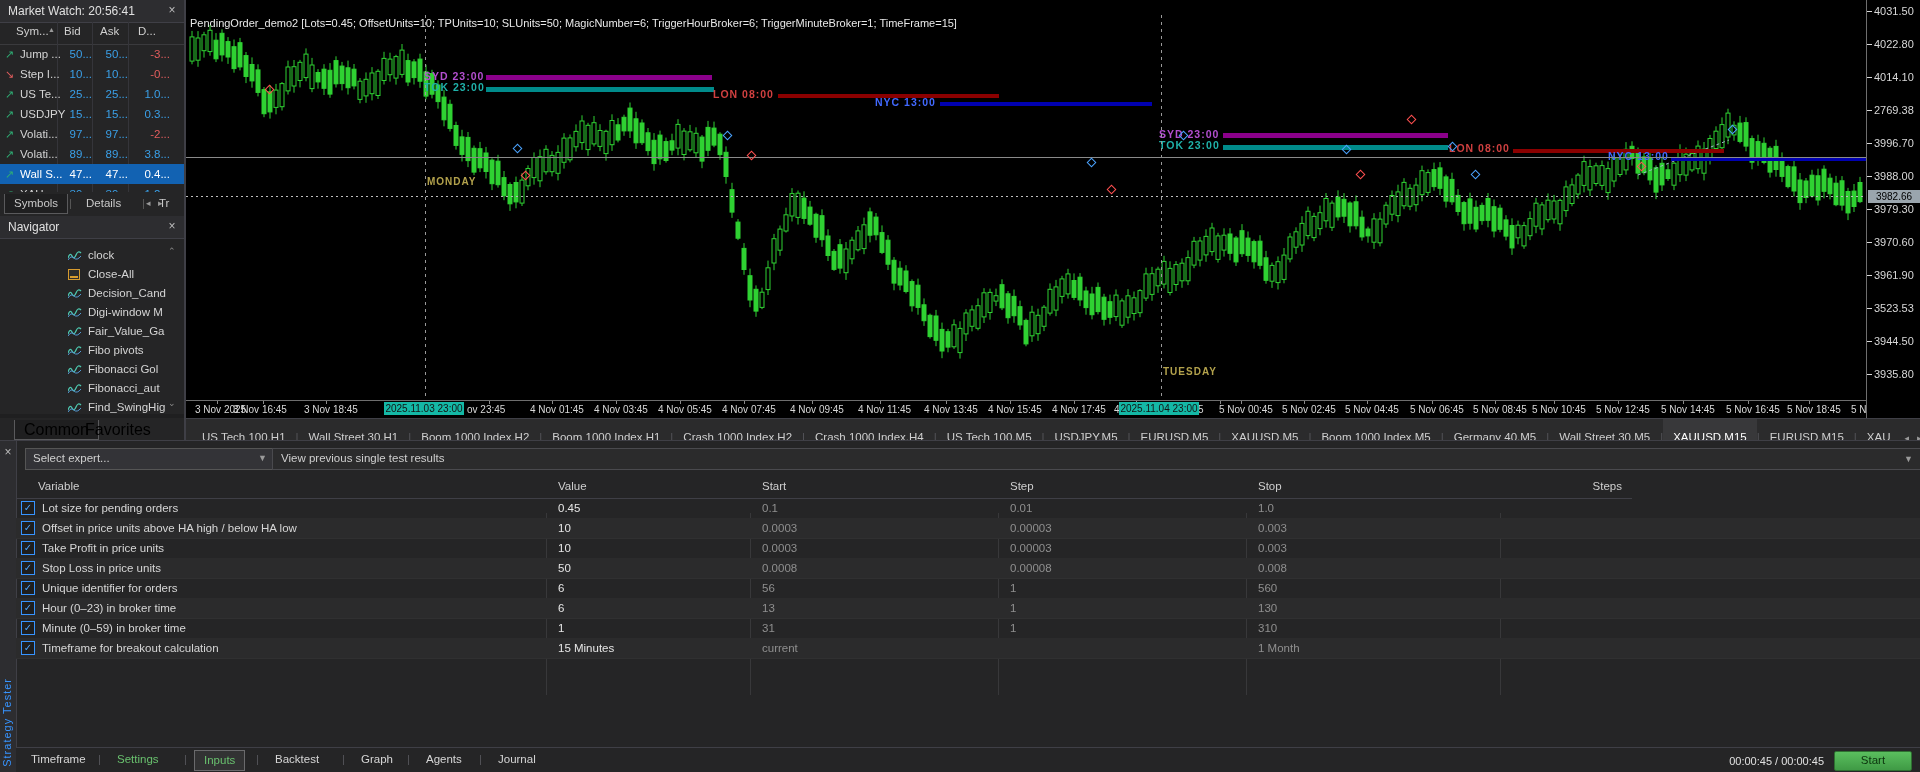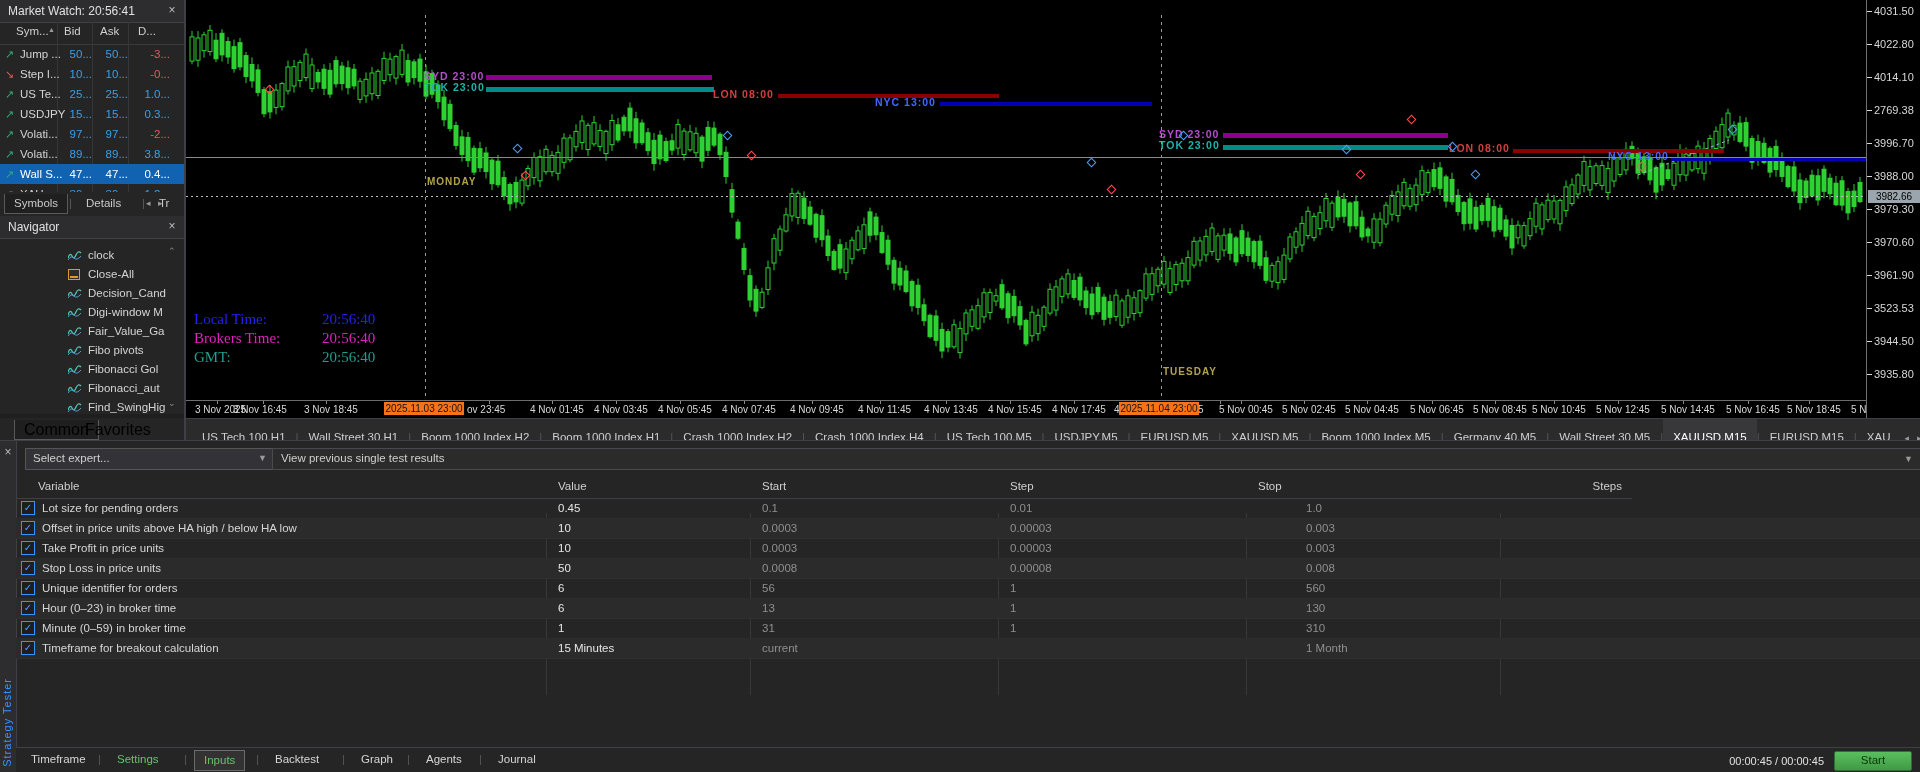--- a/index.html
+++ b/index.html
@@ -47,21 +47,21 @@
   .sess-bar{position:absolute;}
   .day-line{position:absolute;top:15px;width:1px;height:385px;
     background-image:linear-gradient(#9a9a9a 3px,transparent 3px);background-size:1px 7px;}
   .day-label{position:absolute;color:#b3a24c;font-size:10px;font-weight:bold;letter-spacing:1px;}
   #clockbox{left:8px;top:310px;font-family:"Liberation Serif",serif;font-size:15px;line-height:19px;}
   #clockbox .row{white-space:nowrap;}
   #clockbox .lbl{display:inline-block;width:128px;}
   .c-blue{color:#2222ee;} .c-mag{color:#e020c0;} .c-teal{color:#1f9e8e;}
   #time-axis{left:0;top:400px;width:1680px;height:18px;border-top:1px solid #6e6e6e;background:#000;}
   .t-lab{position:absolute;top:3px;color:#d8d8d8;font-size:10px;white-space:nowrap;}
-  .t-hl{position:absolute;top:1px;height:13px;background:#f97316;color:#141414;font-size:10px;
+  .t-hl{position:absolute;top:1px;height:13px;background:#14b8a6;color:#141414;font-size:10px;
     line-height:13px;text-align:center;}
   #price-axis{left:1680px;top:0;width:54px;height:418px;background:#000;border-left:1px solid #6e6e6e;}
   .p-lab{position:absolute;left:7px;color:#d8d8d8;font-size:11px;}
   .p-tick{position:absolute;left:0;width:5px;height:1px;background:#d8d8d8;}
   #bid-box{position:absolute;left:1px;width:52px;height:13px;background:#9aa5ad;color:#000;
     font-size:10px;line-height:13px;text-align:center;}
   .hline{position:absolute;height:1px;background:#8a8a8a;}
   .bid-line{position:absolute;height:1px;
     background-image:linear-gradient(90deg,#bdbdbd 2px,transparent 2px);background-size:5px 1px;}
   
@@ -85,21 +85,21 @@
   #grid-head{left:16px;top:36px;width:1616px;height:21px;border-bottom:1px solid #3f3f46;color:#cfcfcf;font-size:11.5px;}
   .gh{position:absolute;top:3px;}
   .gcol-line{position:absolute;top:36px;width:1px;height:182px;background:#38383a;}
   #grid-rows{left:16px;top:57px;width:1904px;height:160px;font-size:11.5px;}
   .g-row{position:absolute;left:0;width:1904px;height:20px;line-height:20px;border-bottom:1px solid #303031;}
   .g-row.alt{background:#2b2b2c;}
   .g-var{position:absolute;left:26px;color:#d6d6d6;white-space:nowrap;}
   .g-val{position:absolute;left:542px;color:#e6e6e6;}
   .g-start{position:absolute;left:746px;color:#8f8f8f;}
   .g-step{position:absolute;left:994px;color:#8f8f8f;}
-  .g-stop{position:absolute;left:1242px;color:#8f8f8f;margin-left:48px;}
+  .g-stop{position:absolute;left:1242px;color:#8f8f8f;}
   .cb{position:absolute;left:5px;top:3px;width:12px;height:12px;border:1px solid #3794ff;background:#1e1e1e;
     color:#4aa3ff;font-size:10px;line-height:12px;text-align:center;}
   #tester-tabs{left:16px;top:306px;width:1904px;height:24px;border-top:1px solid #3f3f46;background:#252526;
     font-size:11.5px;color:#d6d6d6;}
   .bt-tab{position:absolute;top:2px;height:19px;line-height:19px;padding:0 9px;white-space:nowrap;}
   .bt-tab.active{border:1px solid #6a6a6c;background:#323233;}
   .bt-tab.green{color:#69c16e;}
   .bt-sep{position:absolute;top:5px;color:#55555a;}
   #tester-time{position:absolute;right:96px;top:7px;color:#e0e0e0;font-size:11px;}
   #start-btn{position:absolute;right:8px;top:3px;width:76px;height:18px;background:linear-gradient(#5abf5e,#3f9a45);
@@ -271,20 +271,21 @@
     </div>
   <div class="abs" style="left:168px;top:246px;color:#8a8a8a;font-size:9px">⌃</div>
   <div class="abs" style="left:168px;top:398px;color:#8a8a8a;font-size:9px">⌄</div>
   <div id="nav-tabs-bar" class="abs">
       <span class="mini-tab active" style="left:14px">Common</span>
       <span class="mini-tab" style="left:76px">Favorites</span>
     </div>
   <div class="vdiv abs"></div>
 
   <div id="chart" class="abs">
+    <div id="ea-line" class="abs">PendingOrder_demo2 [Lots=0.45; OffsetUnits=10; TPUnits=10; SLUnits=50; MagicNumber=6; TriggerHourBroker=6; TriggerMinuteBroker=1; TimeFrame=15]</div>
     <svg id="plot" class="abs" viewBox="0 0 1681 385" width="1681" height="385">
         <line x1="6" y1="15.9" x2="6" y2="49.3" stroke="#2fd132" stroke-width="1"></line>
         <rect x="4" y="21.9" width="4" height="24.2" fill="#000" stroke="#2fd132" stroke-width="1"></rect>
         <line x1="12" y1="16.1" x2="12" y2="51.8" stroke="#2fd132" stroke-width="1"></line>
         <rect x="10" y="23.0" width="4" height="22.2" fill="#000" stroke="#2fd132" stroke-width="1"></rect>
         <line x1="18" y1="16.8" x2="18" y2="42.6" stroke="#2fd132" stroke-width="1"></line>
         <rect x="16" y="19.8" width="4" height="15.9" fill="#000" stroke="#2fd132" stroke-width="1"></rect>
         <line x1="24" y1="10.0" x2="24" y2="40.7" stroke="#2fd132" stroke-width="1"></line>
         <rect x="22" y="15.3" width="4" height="21.3" fill="#000" stroke="#2fd132" stroke-width="1"></rect>
         <line x1="30" y1="18.1" x2="30" y2="47.1" stroke="#2fd132" stroke-width="1"></line>
@@ -872,25 +873,20 @@
         <div class="marker" style="left:922px;top:186px;border:1px solid #ff5050"></div>
         <div class="marker" style="left:994px;top:132px;border:1px solid #4aa3ff"></div>
         <div class="marker" style="left:1157px;top:146px;border:1px solid #4aa3ff"></div>
         <div class="marker" style="left:1171px;top:171px;border:1px solid #ff5050"></div>
         <div class="marker" style="left:1222px;top:116px;border:1px solid #ff5050"></div>
         <div class="marker" style="left:1263px;top:143px;border:1px solid #4aa3ff"></div>
         <div class="marker" style="left:1286px;top:171px;border:1px solid #4aa3ff"></div>
         <div class="marker" style="left:1452px;top:163px;border:1px solid #ff5050"></div>
         <div class="marker" style="left:1543px;top:126px;border:1px solid #4aa3ff"></div>
       </div>
-    <div id="clockbox" class="abs">
-      <div class="row"><span class="lbl c-blue">Local Time:</span><span class="c-blue">20:56:40</span></div>
-      <div class="row"><span class="lbl c-mag">Brokers Time:</span><span class="c-mag">20:56:40</span></div>
-      <div class="row"><span class="lbl c-teal">GMT:</span><span class="c-teal">20:56:40</span></div>
-    </div>
     <div id="time-axis" class="abs">
         <div class="t-lab" style="left:9px">3 Nov 2025</div>
         <div class="abs" style="left:31px;top:0;width:1px;height:3px;background:#8a8a8a"></div>
         <div class="t-lab" style="left:47px">3 Nov 16:45</div>
         <div class="abs" style="left:77px;top:0;width:1px;height:3px;background:#8a8a8a"></div>
         <div class="t-lab" style="left:118px">3 Nov 18:45</div>
         <div class="abs" style="left:140px;top:0;width:1px;height:3px;background:#8a8a8a"></div>
         <div class="t-lab" style="left:281px">ov 23:45</div>
         <div class="abs" style="left:303px;top:0;width:1px;height:3px;background:#8a8a8a"></div>
         <div class="t-lab" style="left:344px">4 Nov 01:45</div>

